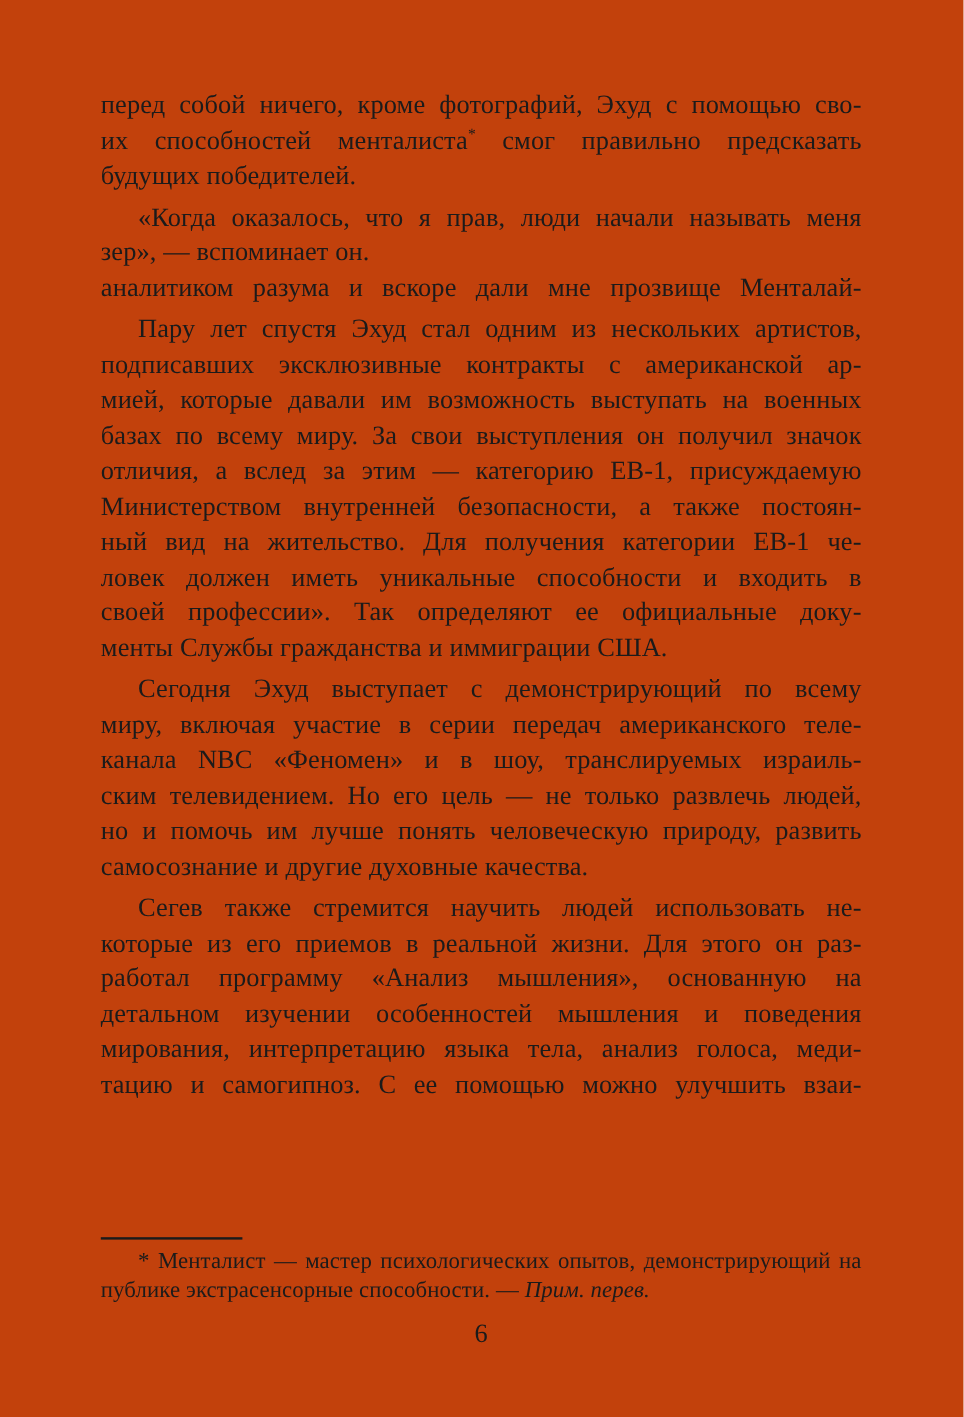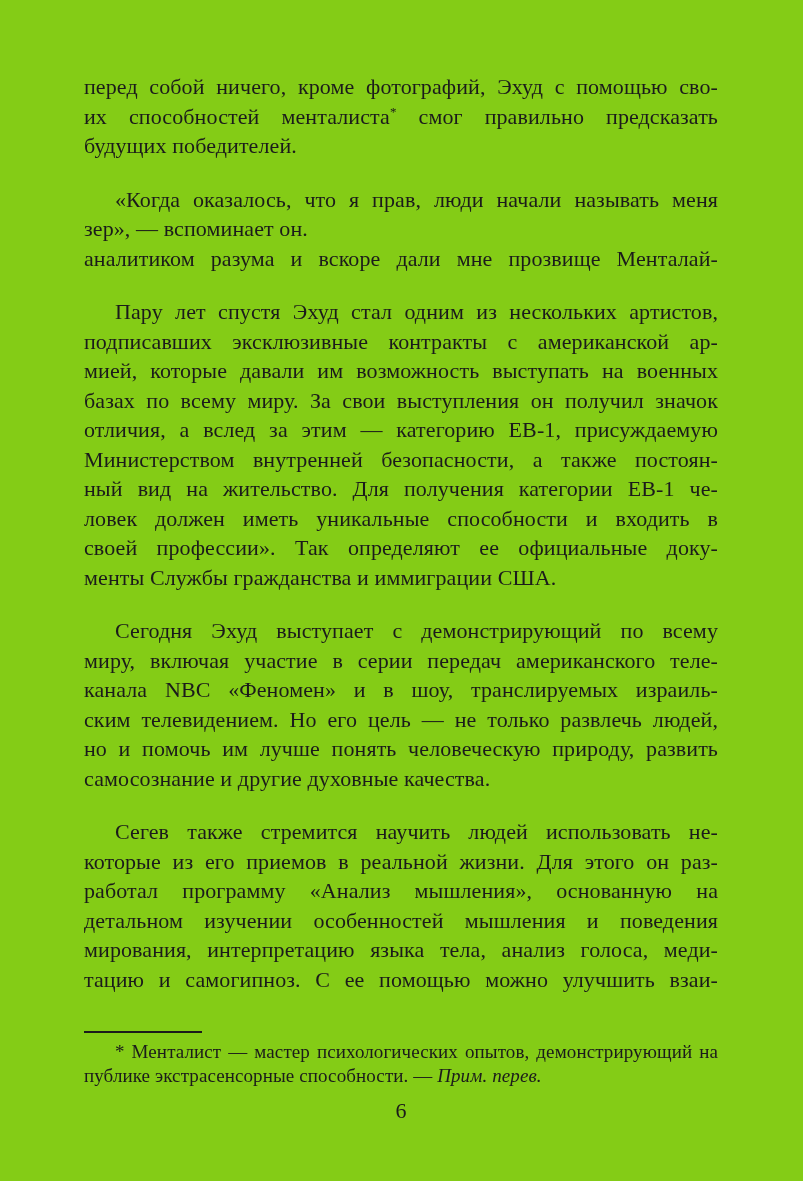--- a/index.html
+++ b/index.html
@@ -5,33 +5,33 @@
 <style>
   html, body {
     margin: 0;
     padding: 0;
     background: #ffffff;
   }
   .page {
     position: relative;
     width: 803px;
     height: 1181px;
-    background: #84cc16;
+    background: #c2410c;
     overflow: hidden;
     font-family: "Liberation Serif", "DejaVu Serif", serif;
     color: #1b1b1b;
   }
   .text-block {
     position: absolute;
     left: 84px;
     top: 72px;
     width: 634px;
   }
   .paragraph { margin: 0; }
-  .paragraph + .paragraph { margin-top: 24px; }
+  .paragraph + .paragraph { margin-top: 5px; }
   .line {
     font-size: 22px;
     line-height: 29.5px;
     text-align: justify;
     text-align-last: justify;
     letter-spacing: 0.1px;
   }
   .line.last {
     text-align-last: left;
   }

